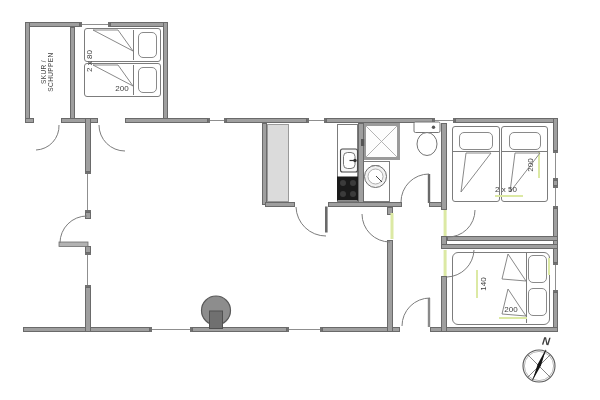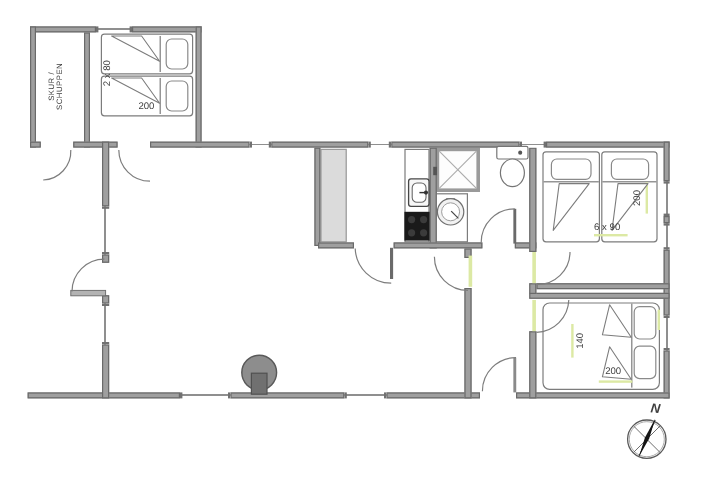--- a/index.html
+++ b/index.html
@@ -187,18 +187,18 @@
       <polygon points="546,349 541,365.5 532.5,380.5 537.5,364.5" fill="#141414"></polygon>
     </g>
   </svg>
 
   <div class="label vert" style="left:14px;top:52px;width:66px;height:40px;font-size:6.5px;letter-spacing:0.4px;flex-direction:column;">
     <span>SKUR /</span>
     <span>SCHUPPEN</span>
   </div>
   <div class="label vert" style="left:68px;top:56px;width:44px;height:10px;">2 x 80</div>
   <div class="label" style="left:107px;top:84px;width:30px;height:10px;">200</div>
-  <div class="label" style="left:484px;top:184px;width:44px;height:11px;">6 x 90</div>
+  <div class="label" style="left:484px;top:184px;width:44px;height:11px;">2 x 50</div>
   <div class="label vert" style="left:509px;top:160px;width:44px;height:10px;">200</div>
   <div class="label vert" style="left:462px;top:279px;width:44px;height:10px;">140</div>
   <div class="label" style="left:496px;top:305px;width:30px;height:10px;">200</div>
   <div class="label" style="left:538px;top:335px;width:16px;height:13px;font-size:11px;font-style:italic;font-weight:600;transform:rotate(6deg);">N</div>
 </div>
 
 </body></html>

